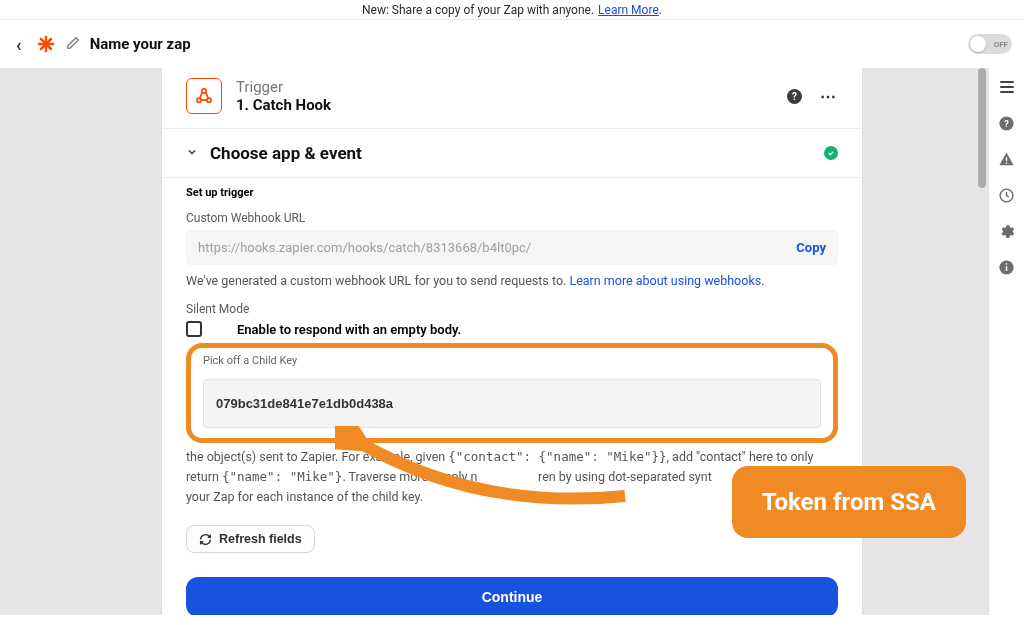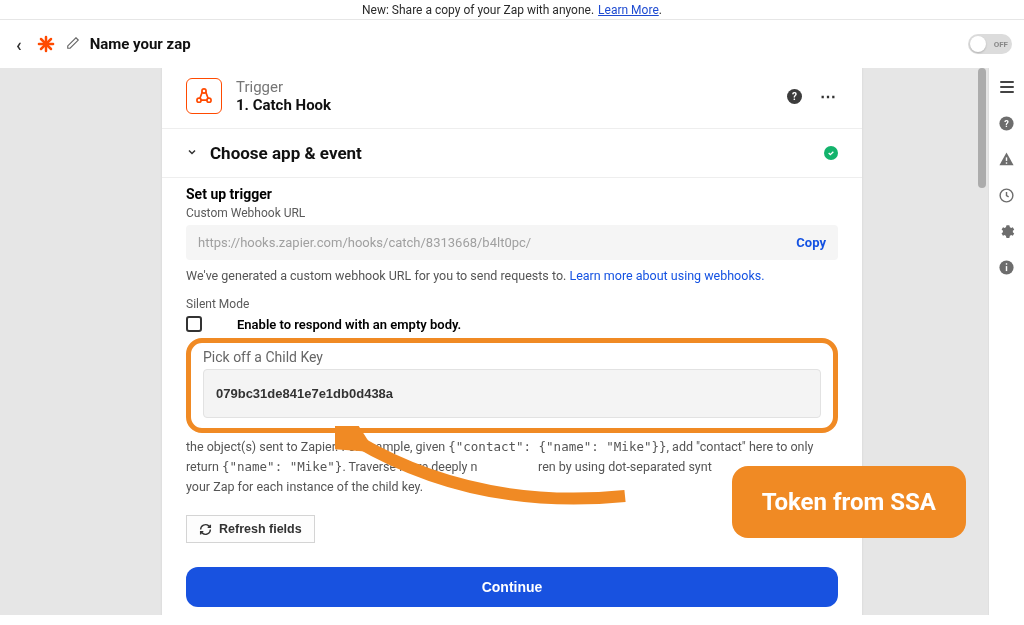--- a/index.html
+++ b/index.html
@@ -39,39 +39,39 @@
     .more-dots { font-size: 16px; color: #333; letter-spacing: 2px; cursor:pointer; font-weight:700;}
 
     .section-divider { border-top: 1px solid #eee; }
     .accordion-head { display:flex; align-items:center; padding: 14px 24px; gap: 12px; cursor:pointer;}
     .chevron-down { font-size: 12px; color: #333; }
     .accordion-title { font-weight: 700; font-size: 17px; color: #111; flex:1;}
     .check-circle { width: 14px; height: 14px; background: #13b36c; border-radius: 50%; display:flex; align-items:center; justify-content:center;}
     .check-circle svg { width: 8px; height: 8px; }
 
     .body { padding: 8px 24px 24px 24px; }
-    .body h3 { font-size: 14px; font-weight: 700; margin-bottom: 4px; }
+    .body h3 { font-size: 11px; font-weight: 700; margin-bottom: 12px; }
     .label { font-size: 12px; color: #5a5a5a; margin-bottom: 5px; display:block; }
     .url-row { display:flex; background:#f5f5f5; border-radius:4px; padding: 10px 12px; align-items:center; margin-bottom:8px;}
     .url-text { flex:1; color:#a0a0a0; font-size:13px; }
     .copy { color:#1452e2; font-weight:700; font-size:13px; cursor:pointer; }
     .hint { font-size: 12.5px; color: #555; margin-bottom: 14px; }
     .hint a { color:#1452e2; text-decoration:none;}
     .silent-row { display:flex; align-items:center; gap: 9px; margin-bottom: 6px;}
     .cbx { width:16px; height:16px; border:2px solid #333; border-radius:3px; cursor:pointer; flex-shrink:0;}
     .silent-text { font-size: 13px; font-weight: 600; padding-left: 26px; }
 
     .highlight-box { border: 5px solid #f08a24; border-radius: 16px; padding: 6px 12px 10px 12px; margin-top: 2px;}
-    .childkey-label { font-size: 14px; color:#666; margin-bottom: 4px;}
+    .childkey-label { font-size: 11px; color:#666; margin-bottom: 12px;}
     .childkey-input { width:100%; background:#f4f4f4; border:1px solid #e2e2e2; border-radius:4px; padding: 16px 12px; font-size:13px; font-weight:600; color:#333;}
 
     .explanation { font-size: 12.5px; color:#555; line-height: 1.6; margin-top: 4px;}
     .explanation code { font-family: ui-monospace, Menlo, Consolas, monospace; }
 
-    .refresh-btn { margin-top: 18px; border:1px solid #d4d4d4; border-radius:0; background:#fdfdfd; padding: 6px 12px; display:inline-flex; align-items:center; gap:7px; font-size:12.5px; font-weight:700; cursor:pointer; color:#333;}
+    .refresh-btn { margin-top: 18px; border:1px solid #d4d4d4; border-radius:8px; background:#fdfdfd; padding: 6px 12px; display:inline-flex; align-items:center; gap:7px; font-size:12.5px; font-weight:700; cursor:pointer; color:#333;}
     .refresh-btn svg { width:13px; height:13px; }
 
     .continue { margin-top: 24px; width:100%; background:#1852e0; color:#fff; border:none; border-radius:12px; padding: 12px; font-size:14px; font-weight:700; cursor:pointer;}
 
     .callout { position:absolute; background:#f08a24; color:#fff; font-size:24px; font-weight:700; padding: 20px 28px; border-radius:14px; right: 60px; top: 400px; box-shadow: 0 0 0 2px #f08a24;}
     .arrow-svg { position:absolute; left: 335px; top: 358px; pointer-events:none;}
   </style>
 </head>
 <body>
 

